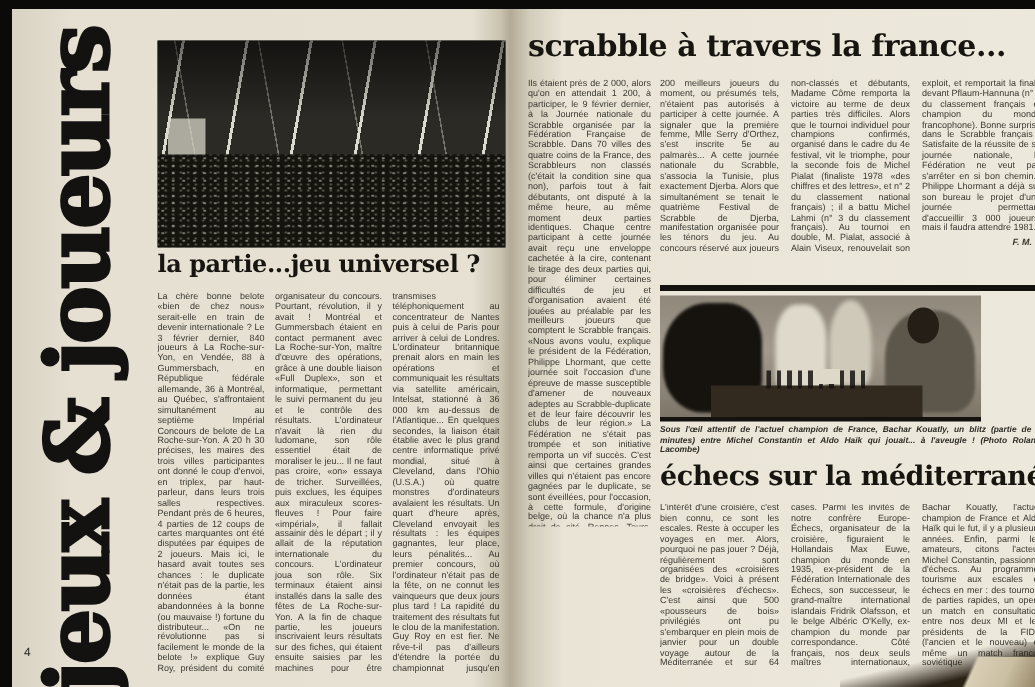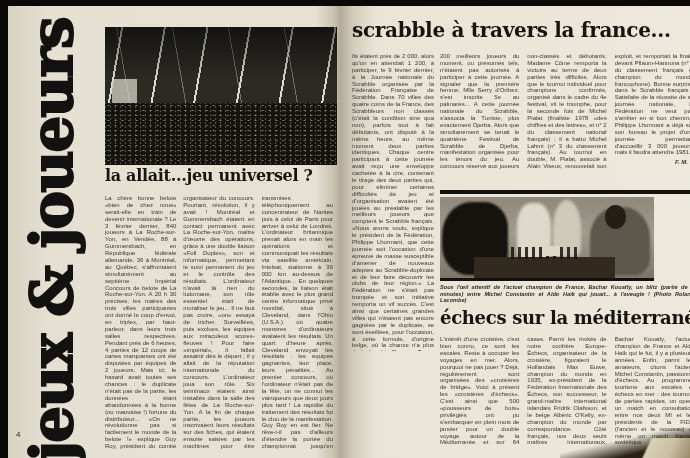--- a/index.html
+++ b/index.html
@@ -87,21 +87,21 @@
   <div class="paper">
 
     <div class="masthead">jeux &amp; joueurs</div>
 
     <div class="photo1">
       <div class="ceiling"></div>
       <div class="screen"></div>
       <div class="crowd"></div>
     </div>
 
-    <div class="belote-title">la allait...jeu universel ?</div>
+    <div class="belote-title">la partie...jeu universel ?</div>
     <div class="belote-body">La chère bonne belote «bien de chez nous» serait-elle en train de devenir internationale ? Le 3 février dernier, 840 joueurs à La Roche-sur-Yon, en Vendée, 88 à Gummersbach, en République fédérale allemande, 36 à Montréal, au Québec, s'affrontaient simultanément au septième Impérial Concours de belote de La Roche-sur-Yon. A 20 h 30 précises, les maires des trois villes participantes ont donné le coup d'envoi, en triplex, par haut-parleur, dans leurs trois salles respectives. Pendant près de 6 heures, 4 parties de 12 coups de cartes marquantes ont été disputées par équipes de 2 joueurs. Mais ici, le hasard avait toutes ses chances : le duplicate n'était pas de la partie, les données étant abandonnées à la bonne (ou mauvaise !) fortune du distributeur... «On ne révolutionne pas si facilement le monde de la belote !» explique Guy Roy, président du comité organisateur du concours. Pourtant, révolution, il y avait ! Montréal et Gummersbach étaient en contact permanent avec La Roche-sur-Yon, maître d'œuvre des opérations, grâce à une double liaison «Full Duplex», son et informatique, permettant le suivi permanent du jeu et le contrôle des résultats. L'ordinateur n'avait là rien du ludomane, son rôle essentiel était de moraliser le jeu... Il ne faut pas croire, «on» essaya de tricher. Surveillées, puis exclues, les équipes aux miraculeux scores-fleuves ! Pour faire «impérial», il fallait assainir dès le départ ; il y allait de la réputation internationale du concours. L'ordinateur joua son rôle. Six terminaux étaient ainsi installés dans la salle des fêtes de La Roche-sur-Yon. A la fin de chaque partie, les joueurs inscrivaient leurs résultats sur des fiches, qui étaient ensuite saisies par les machines pour être transmises téléphoniquement au concentrateur de Nantes puis à celui de Paris pour arriver à celui de Londres. L'ordinateur britannique prenait alors en main les opérations et communiquait les résultats via satellite américain, Intelsat, stationné à 36 000 km au-dessus de l'Atlantique... En quelques secondes, la liaison était établie avec le plus grand centre informatique privé mondial, situé à Cleveland, dans l'Ohio (U.S.A.) où quatre monstres d'ordinateurs avalaient les résultats. Un quart d'heure après, Cleveland envoyait les résultats : les équipes gagnantes, leur place, leurs pénalités... Au premier concours, où l'ordinateur n'était pas de la fête, on ne connut les vainqueurs que deux jours plus tard ! La rapidité du traitement des résultats fut le clou de la manifestation. Guy Roy en est fier. Ne rêve-t-il pas d'ailleurs d'étendre la portée du championnat jusqu'en Australie, ou même en Chine. On fera comme avec les Allemands, on leur apprendra à jouer à la belote. «Ils se débrouillent très bien. La première équipe allemande est cinquième du concours. Ils savent même tricher quelque fois !» Mais tout est bien qui finit bien. Les fraudeurs et les tricheurs écartés, les meilleurs ont gagné. Un employé de banque et un inspecteur de police sont arrivés bons premiers, et ont reçu les deux Fiat qui constituaient le premier prix. A l'année prochaine !</div>
     <div class="pagenum">4</div>
 
     <div class="scrabble-title">scrabble à travers la france...</div>
 
     <div class="scrabble-row">
       <div class="scrabble-col1">Ils étaient près de 2 000, alors qu'on en attendait 1 200, à participer, le 9 février dernier, à la Journée nationale du Scrabble organisée par la Fédération Française de Scrabble. Dans 70 villes des quatre coins de la France, des Scrabbleurs non classés (c'était la condition sine qua non), parfois tout à fait débutants, ont disputé à la même heure, au même moment deux parties identiques. Chaque centre participant à cette journée avait reçu une enveloppe cachetée à la cire, contenant le tirage des deux parties qui, pour éliminer certaines difficultés de jeu et d'organisation avaient été jouées au préalable par les meilleurs joueurs que comptent le Scrabble français. «Nous avons voulu, explique le président de la Fédération, Philippe Lhormant, que cette journée soit l'occasion d'une épreuve de masse susceptible d'amener de nouveaux adeptes au Scrabble-duplicate et de leur faire découvrir les clubs de leur région.» La Fédération ne s'était pas trompée et son initiative remporta un vif succès. C'est ainsi que certaines grandes villes qui n'étaient pas encore gagnées par le duplicate, se sont éveillées, pour l'occasion, à cette formule, d'origine belge, où la chance n'a plus droit de cité. Rennes, Tours, Clermont-Ferrand, Mont-de-Marsan, Orthez ont vu naître de nouveaux clubs. Cette manifestation a aussi été l'occasion de révéler le haut niveau du Scrabble en France puisque la victoire a été remportée par le Perpignanais Michel Pagès avec 1946 points pour un top de 1994 points soit une moyenne de 97,60 % ! 17 joueurs ont réalisé 95 % et plus, quant au 1000e joueur, il a atteint 65 %. Ces résultats sont impressionnants, compte tenu du fait que les</div>
       <div class="right-stack">
         <div class="scrabble-cols">
           <span>200 meilleurs joueurs du moment, ou présumés tels, n'étaient pas autorisés à participer à cette journée. A signaler que la première femme, Mlle Serry d'Orthez, s'est inscrite 5e au palmarès... A cette journée nationale du Scrabble, s'associa la Tunisie, plus exactement Djerba. Alors que simultanément se tenait le quatrième Festival de Scrabble de Djerba, manifestation organisée pour les ténors du jeu. Au concours réservé aux joueurs non-classés et débutants, Madame Côme remporta la victoire au terme de deux parties très difficiles. Alors que le tournoi individuel pour champions confirmés, organisé dans le cadre du 4e festival, vit le triomphe, pour la seconde fois de Michel Pialat (finaliste 1978 «des chiffres et des lettres», et n° 2 du classement national français) ; il a battu Michel Lahmi (n° 3 du classement français). Au tournoi en double, M. Pialat, associé à Alain Viseux, renouvelait son exploit, et remportait la finale devant Pflaum-Hannuna (n° 1 du classement français et champion du monde francophone). Bonne surprise dans le Scrabble français ! Satisfaite de la réussite de sa journée nationale, la Fédération ne veut pas s'arrêter en si bon chemin... Philippe Lhormant a déjà sur son bureau le projet d'une journée permettant d'accueillir 3 000 joueurs, mais il faudra attendre 1981.</span>

